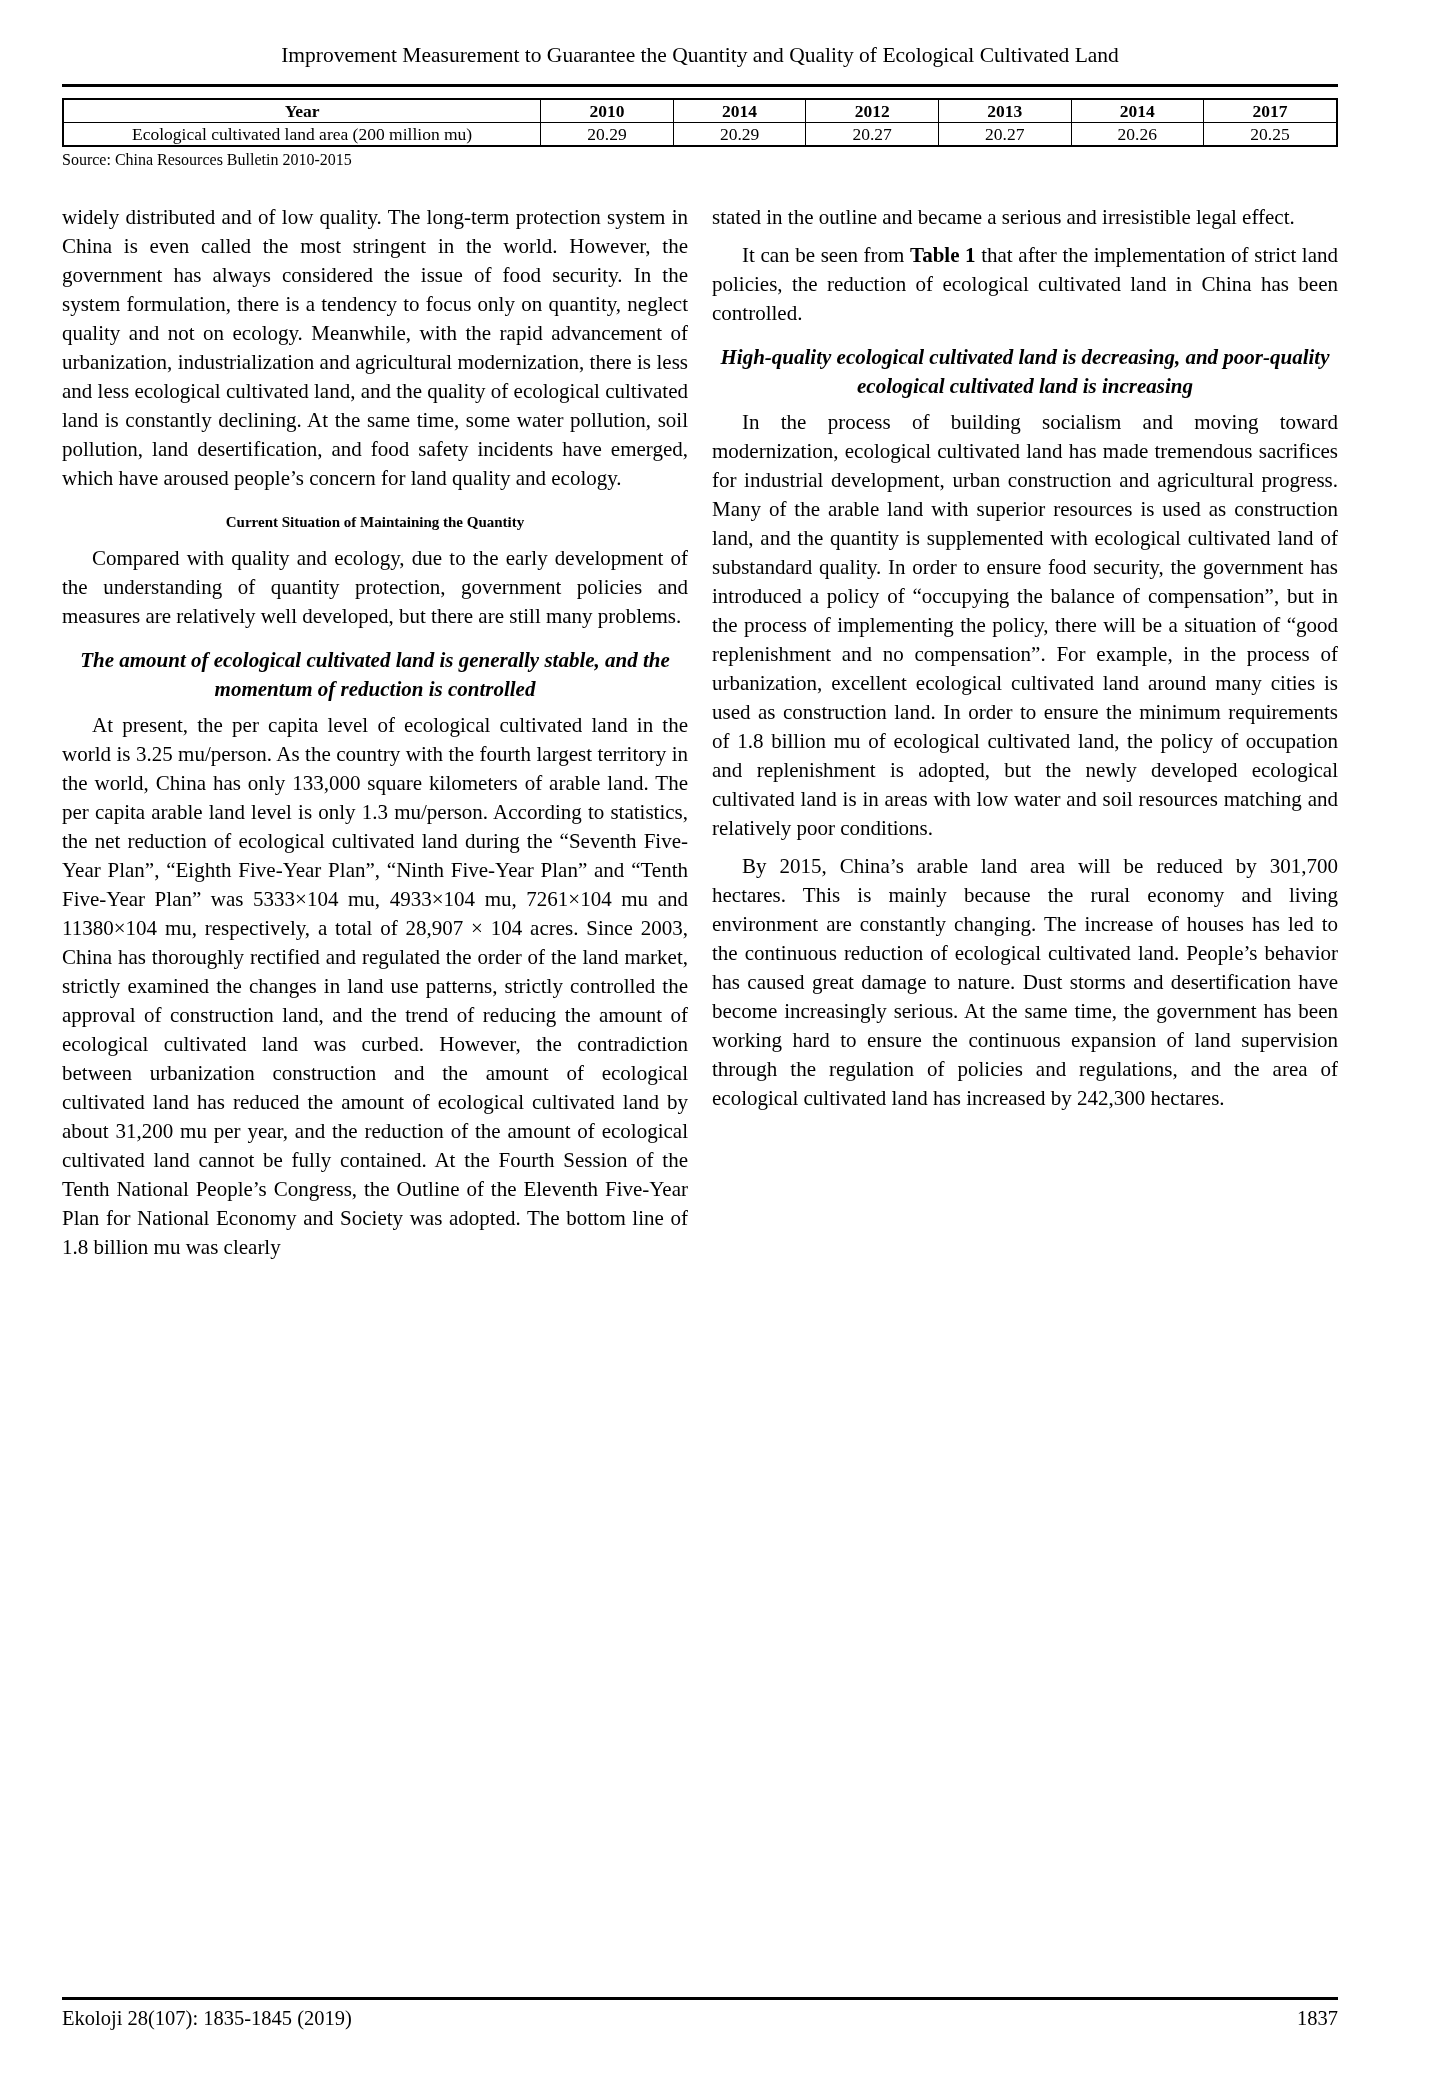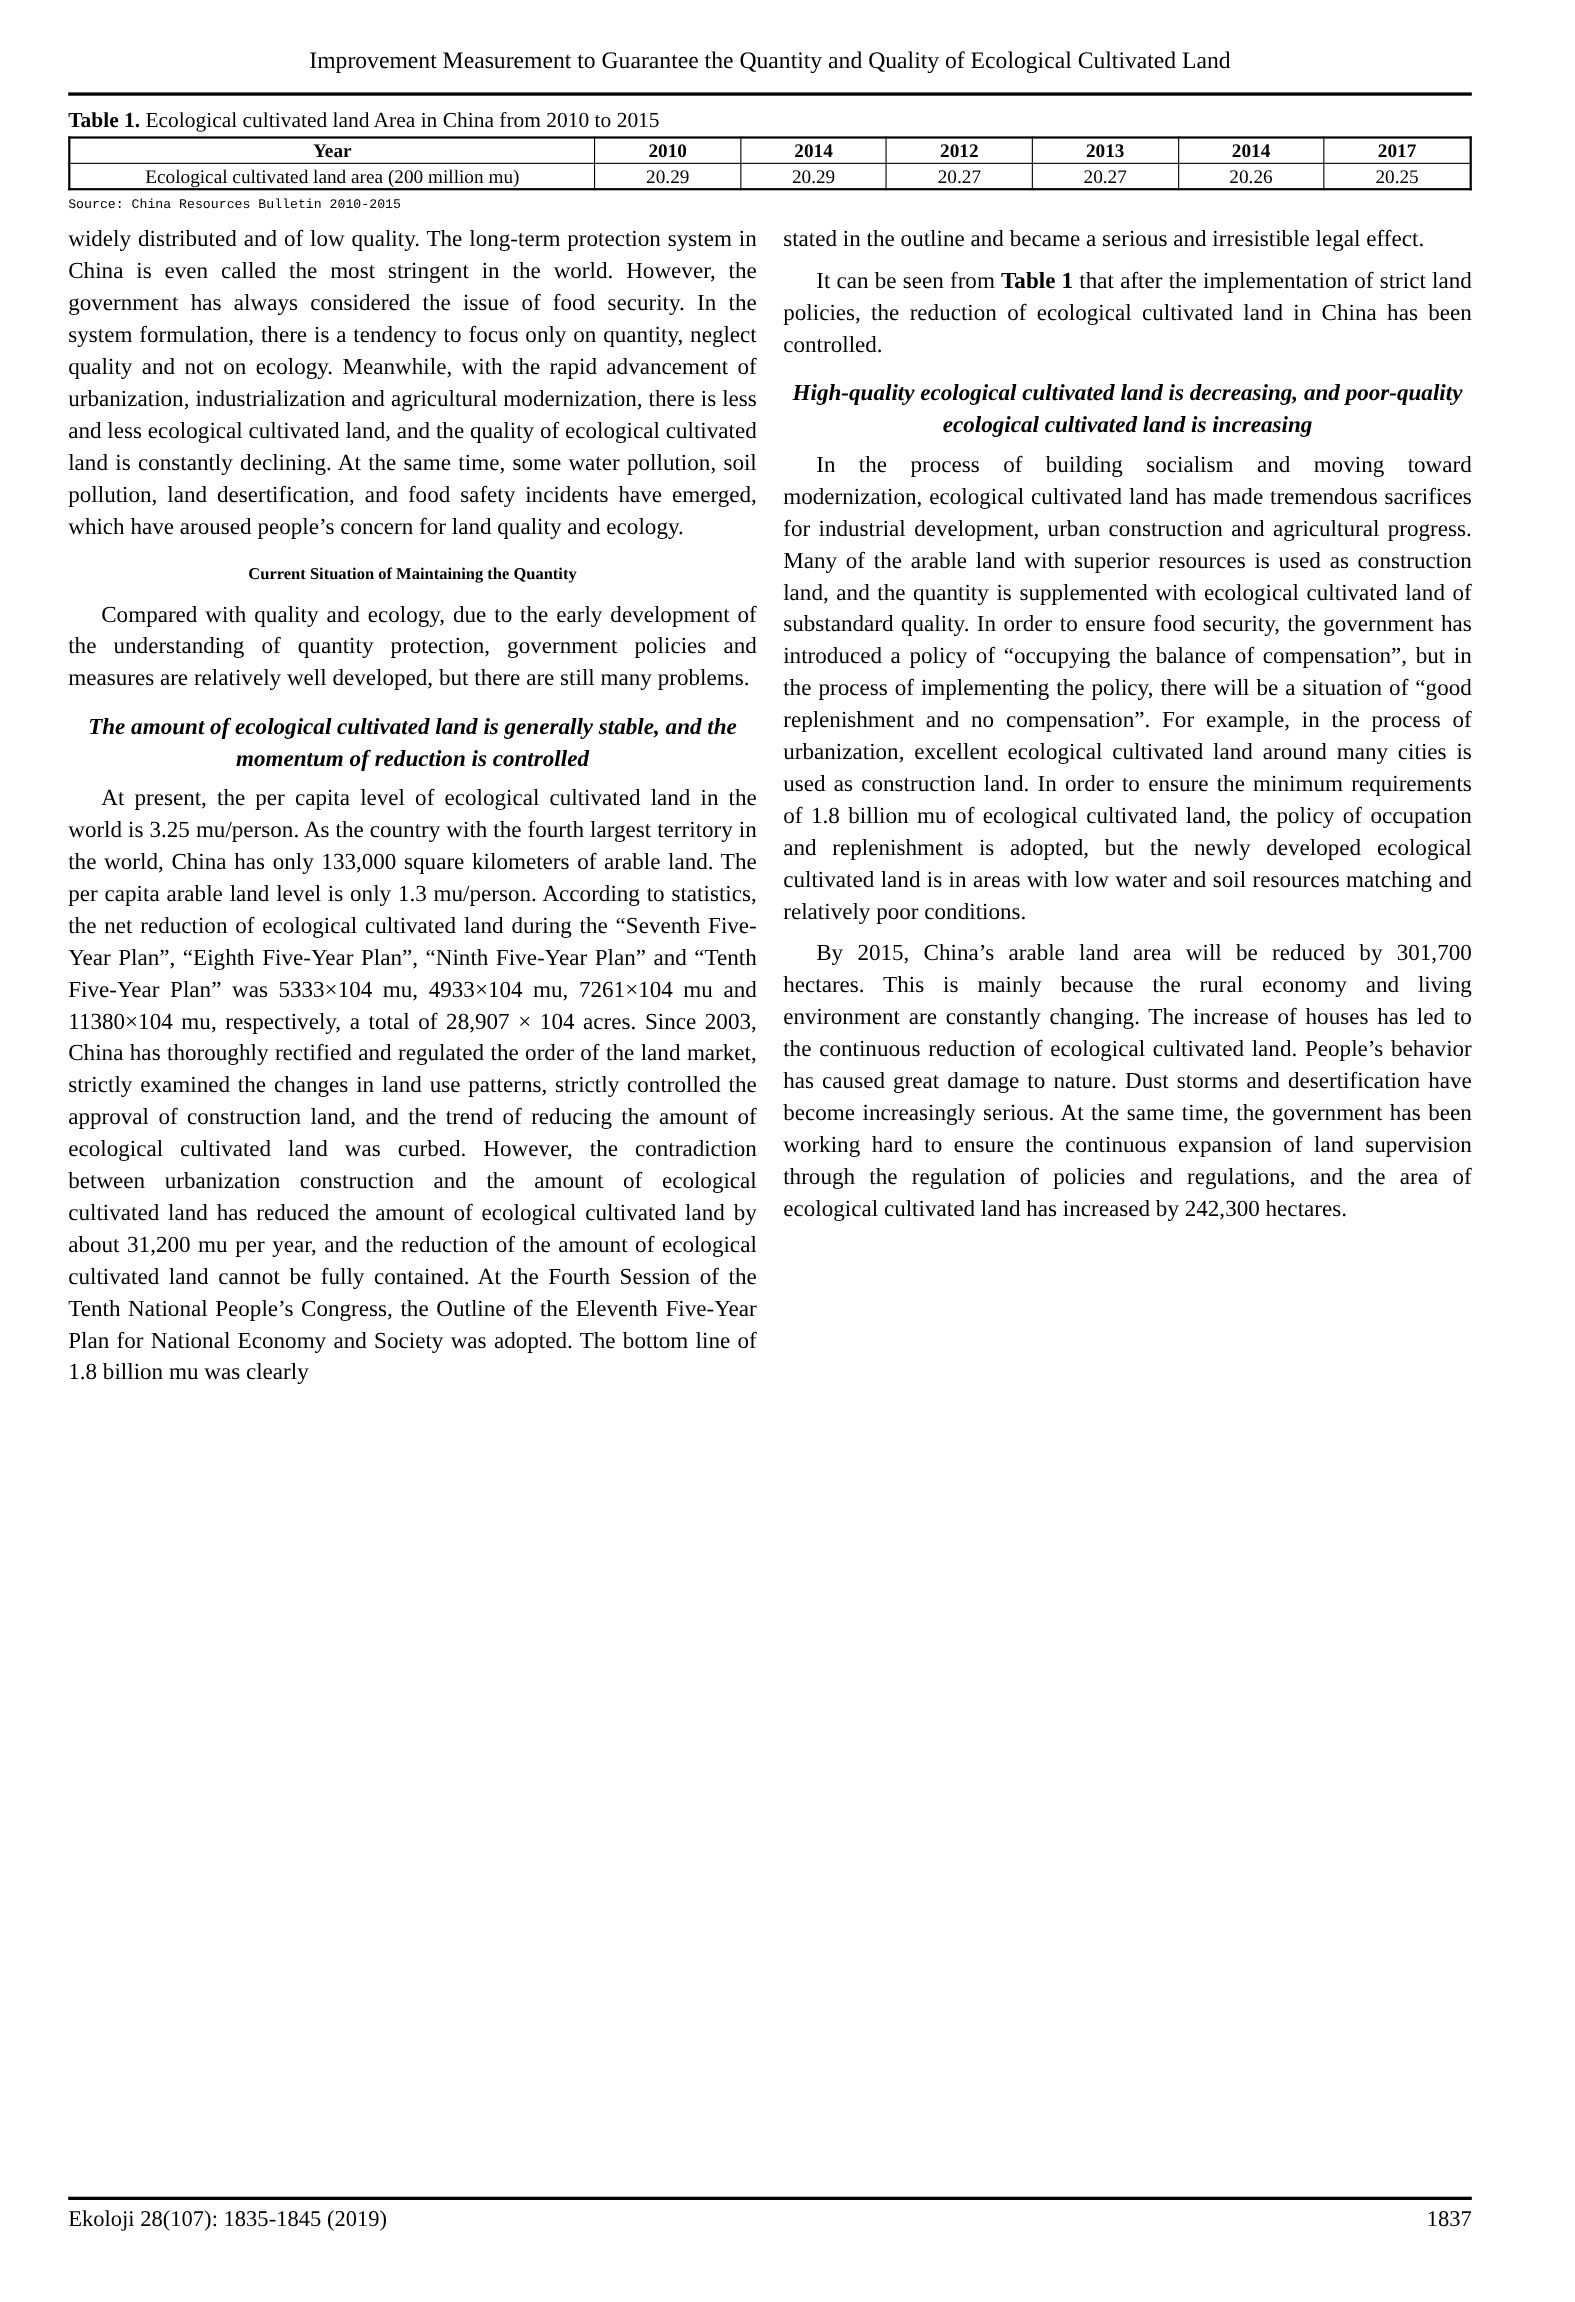--- a/index.html
+++ b/index.html
@@ -36,21 +36,21 @@
   table.data-table th, table.data-table td {
     border: 1px solid #000000;
     padding: 1px 22px;
     text-align: center;
     line-height: 1.15;
     font-weight: normal;
   }
   table.data-table th { font-weight: bold; }
   .label-col { width: 37.5%; }
   td.label-cell { text-align: left; }
-  .table-source { font-size: 12px; line-height: 20px; margin-top: 3px; font-family: Liberation Mono, monospace; }
+  .table-source { font-size: 16px; line-height: 20px; margin-top: 3px; }
   .columns {
     position: absolute;
     top: 203px; left: 62px; width: 1276px;
     display: flex;
     gap: 24px;
   }
   .col {
     width: 626px;
     font-size: 21px;
     line-height: 29px;
@@ -90,21 +90,20 @@
 </style>
 </head>
 <body>
 
 <div class="page">
 
   <div class="running-title">Improvement Measurement to Guarantee the Quantity and Quality of Ecological Cultivated Land</div>
   <div class="rule-top"></div>
 
   <div class="table-block">
-    <div class="table-caption"><span class="caption-label">Table 1.</span><span> Ecological cultivated land Area in China from 2010 to 2015</span></div>
     <table class="data-table">
       <tbody>
           <tr>
         <th class="label-col">Year</th>
         <th>2010</th>
         <th>2014</th>
         <th>2012</th>
         <th>2013</th>
         <th>2014</th>
         <th>2017</th>

